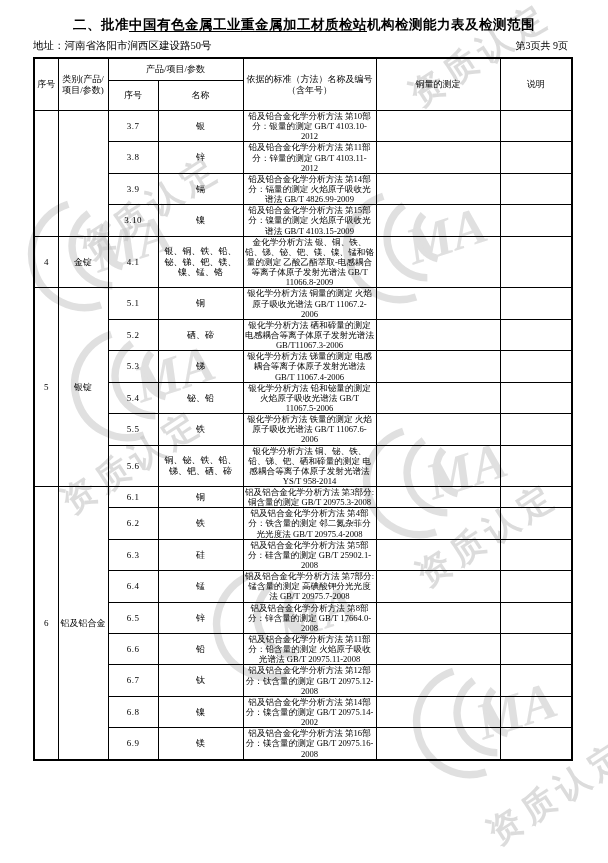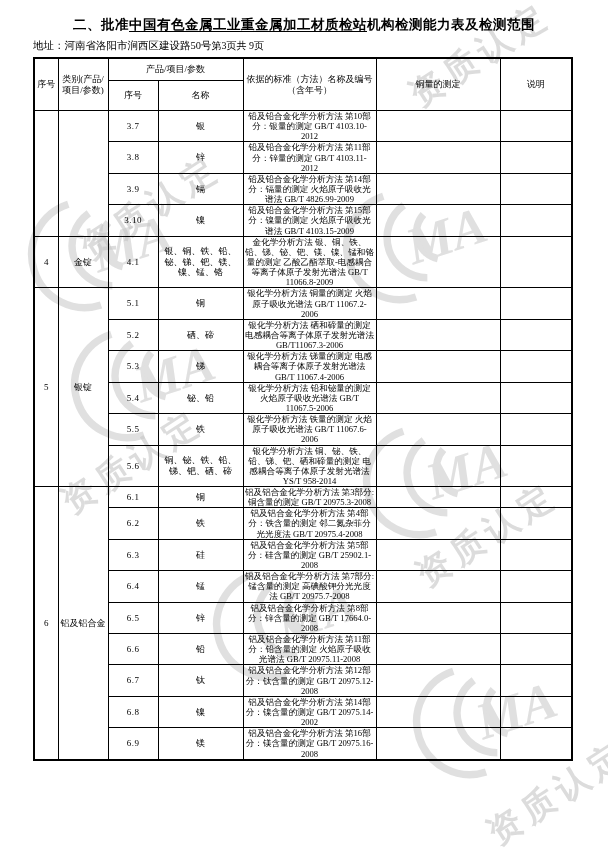--- a/index.html
+++ b/index.html
@@ -23,21 +23,21 @@
   .svg-defs{position:absolute;width:0;height:0;overflow:hidden;}
   
   .content{position:relative;z-index:1;}
   .title{
     text-align:center;font-size:13.5px;font-weight:bold;
     padding-top:16px;letter-spacing:.5px;
   }
   .title .ul{text-decoration:underline;text-underline-offset:2px;}
   .meta-line{margin:9px 33px 0;font-size:10.5px;}
   .addr-row{
-    display:flex;align-items:flex-end;
+    display:flex;justify-content:space-between;align-items:flex-end;
     margin:5px 33px 0;font-size:10.5px;
   }
   .page-ind{font-size:10px;margin-right:7px;align-self:flex-end;}
   
   table.cap{
     border-collapse:collapse;table-layout:fixed;
     width:538px;margin:4px 0 0 33px;
     border:2px solid #000;
   }
   .cap th,.cap td{

